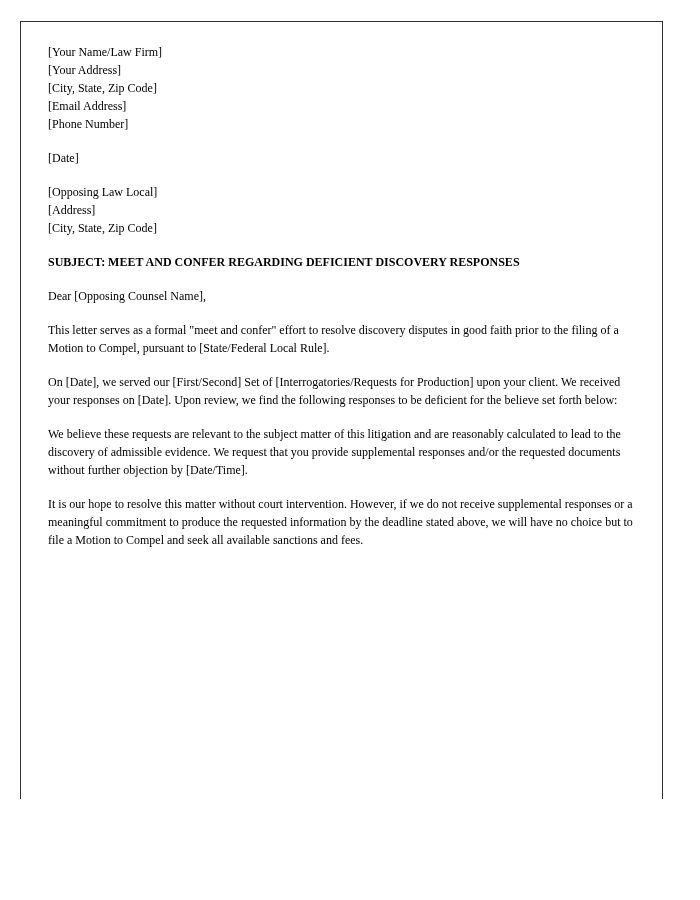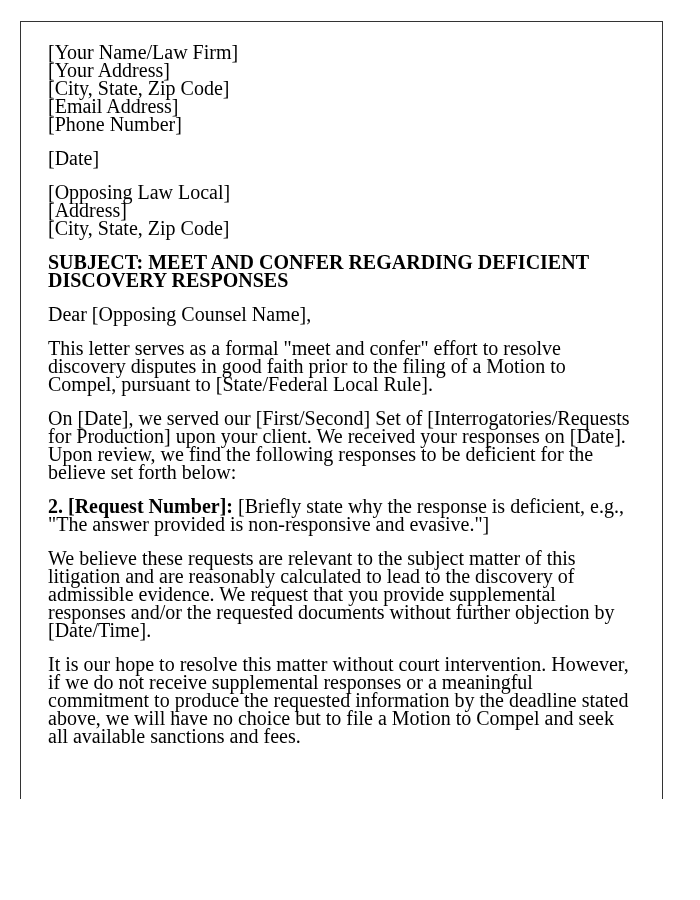--- a/index.html
+++ b/index.html
@@ -14,21 +14,21 @@
     font-family: "Liberation Serif", serif;
   }
   .letter {
     margin: 21px 0 0 20px;
     width: 643px;
     height: 778px;
     box-sizing: border-box;
     border: 1px solid #333333;
     border-bottom: none;
     padding: 5px 27px 0 27px;
-    font-size: 20px;
+    font-size: 12px;
     line-height: 18px;
     overflow: hidden;
     background: #ffffff;
   }
   .para {
     margin: 16px 0;
   }
   .bold {
     font-weight: bold;
   }
@@ -58,22 +58,18 @@
     <div>SUBJECT: MEET AND CONFER REGARDING DEFICIENT DISCOVERY RESPONSES</div>
   </div>
 
   <div class="para">Dear [Opposing Counsel Name],</div>
 
   <div class="para">This letter serves as a formal "meet and confer" effort to resolve discovery disputes in good faith prior to the filing of a Motion to Compel, pursuant to [State/Federal Local Rule].</div>
 
   <div class="para">On [Date], we served our [First/Second] Set of [Interrogatories/Requests for Production] upon your client. We received your responses on [Date]. Upon review, we find the following responses to be deficient for the believe set forth below:</div>
 
 
-  <div class="para">
-    <span class="bold">2. [Request Number]:</span>
-    <span>[Briefly state why the response is deficient, e.g., "The answer provided is non-responsive and evasive."]</span>
-  </div>
 
   <div class="para">We believe these requests are relevant to the subject matter of this litigation and are reasonably calculated to lead to the discovery of admissible evidence. We request that you provide supplemental responses and/or the requested documents without further objection by [Date/Time].</div>
 
   <div class="para">It is our hope to resolve this matter without court intervention. However, if we do not receive supplemental responses or a meaningful commitment to produce the requested information by the deadline stated above, we will have no choice but to file a Motion to Compel and seek all available sanctions and fees.</div>
 
 </div>
 
 </body></html>

